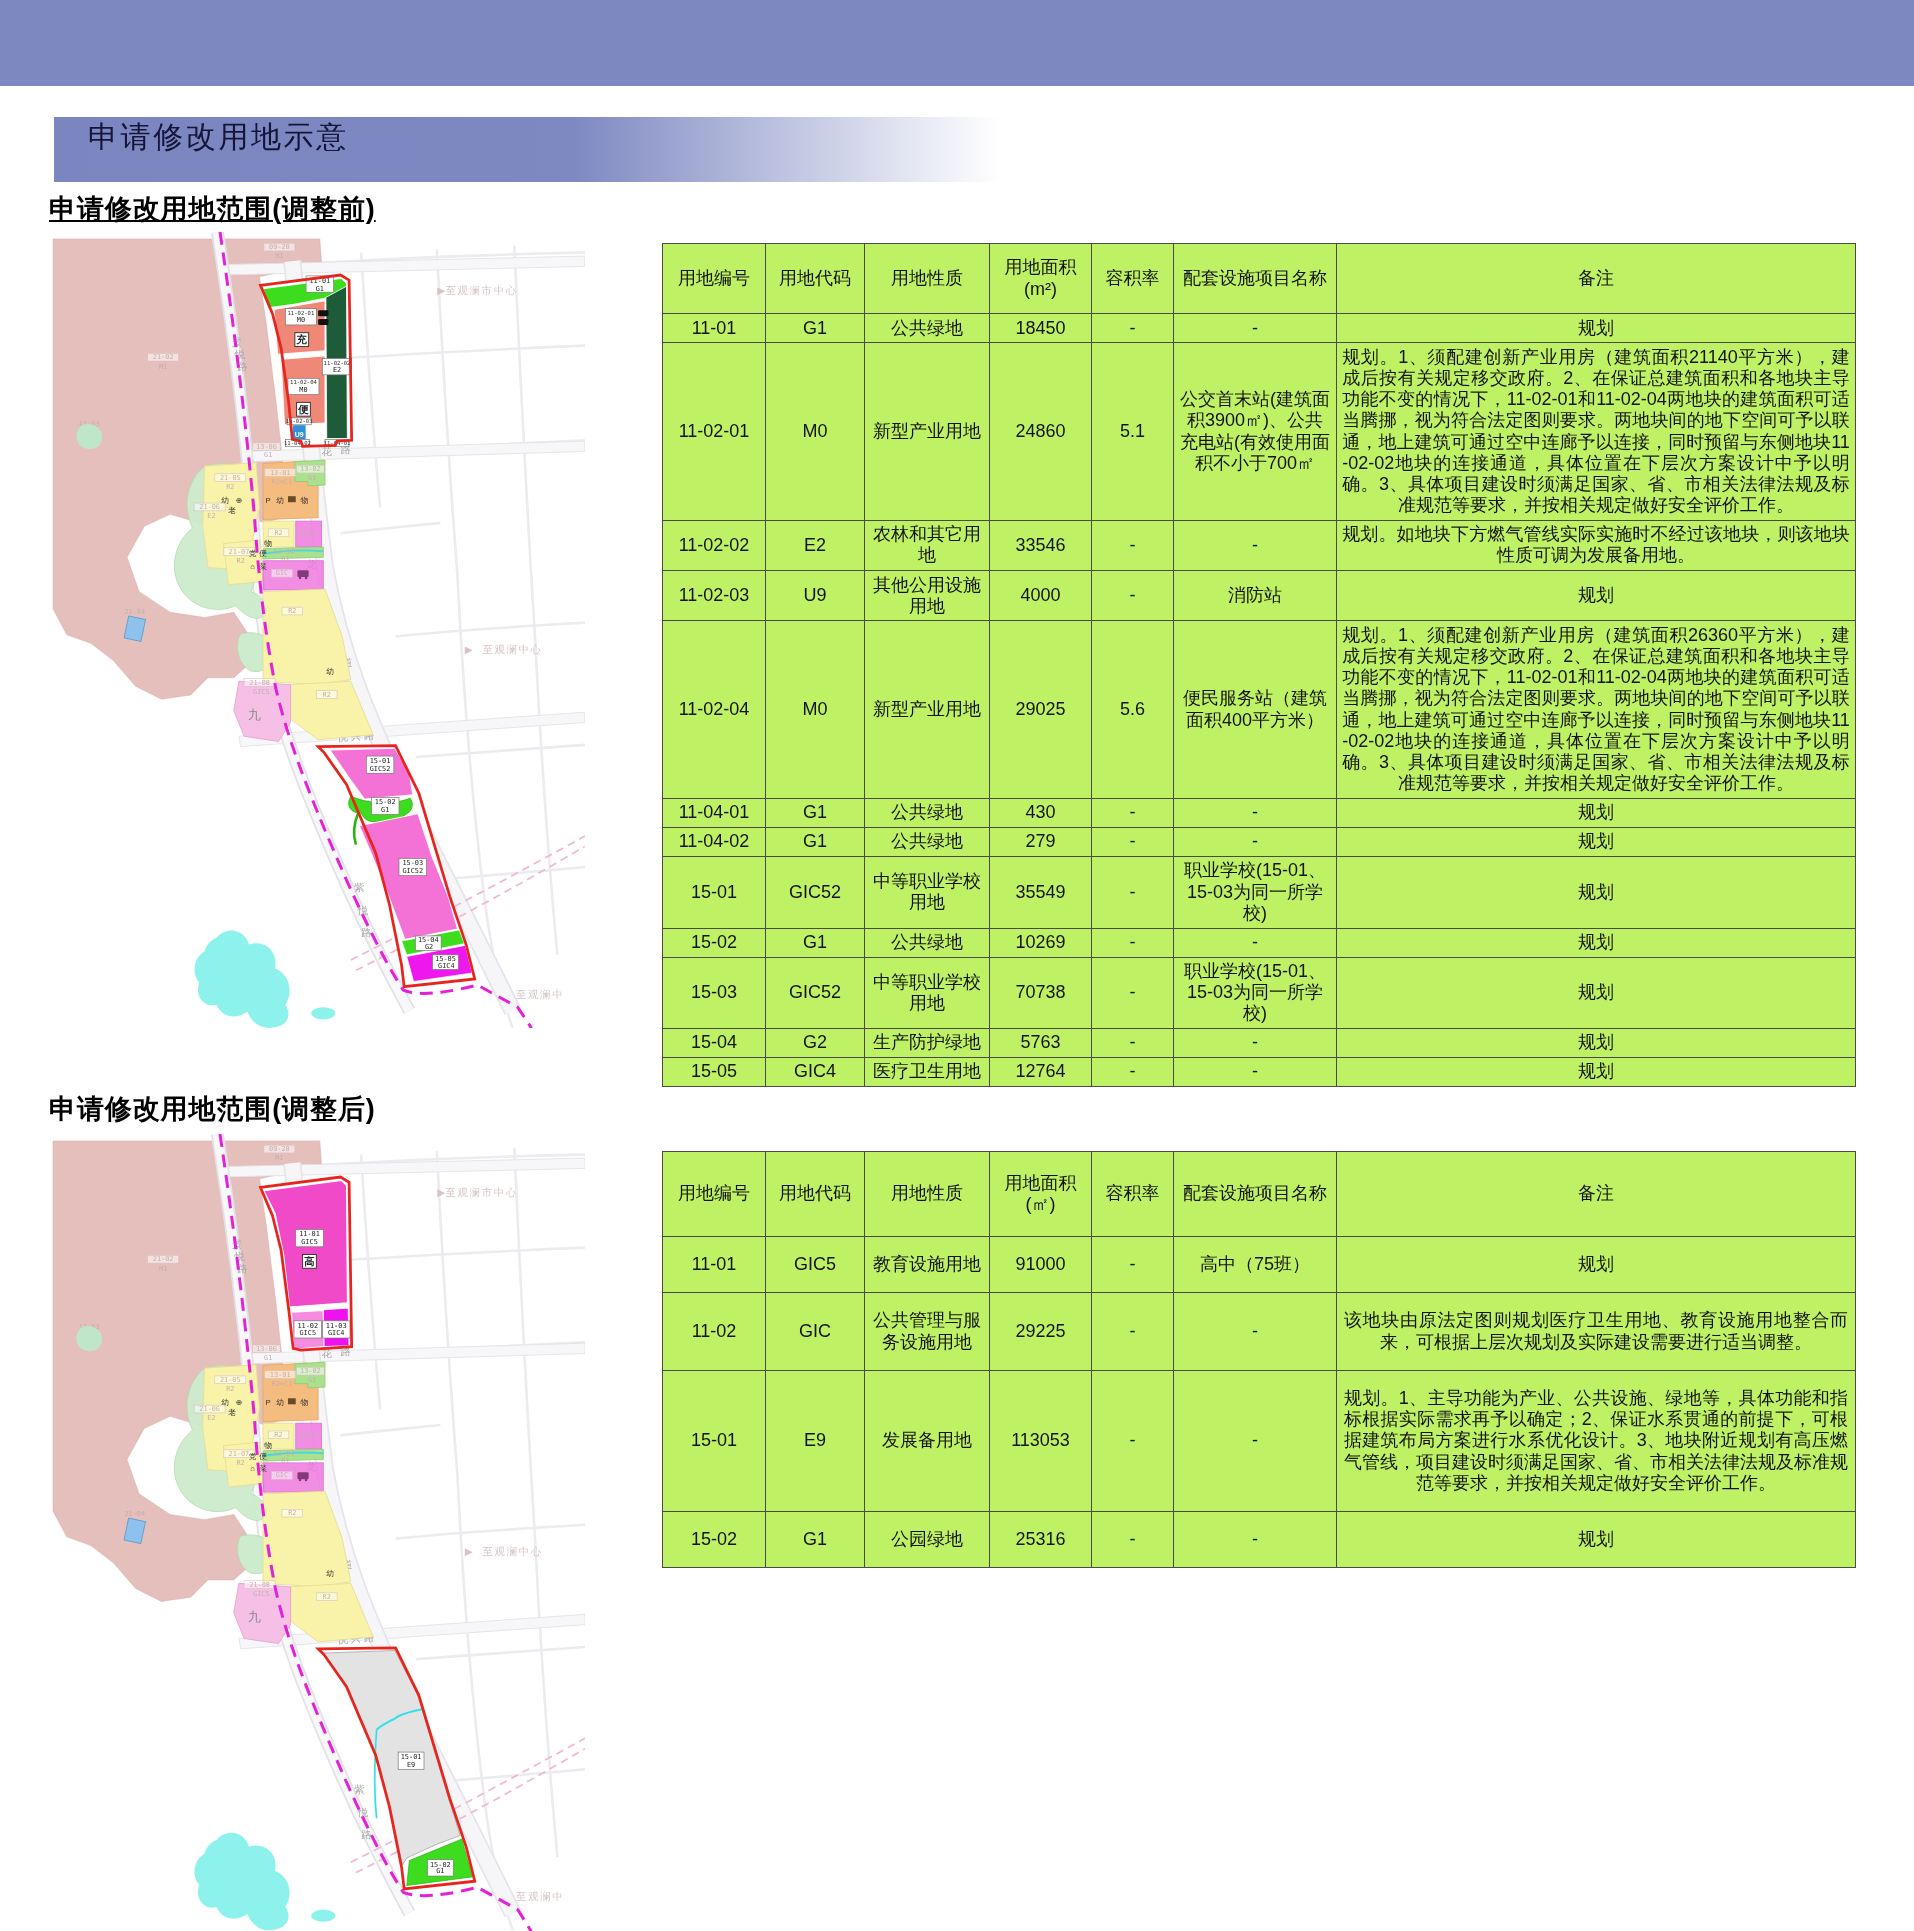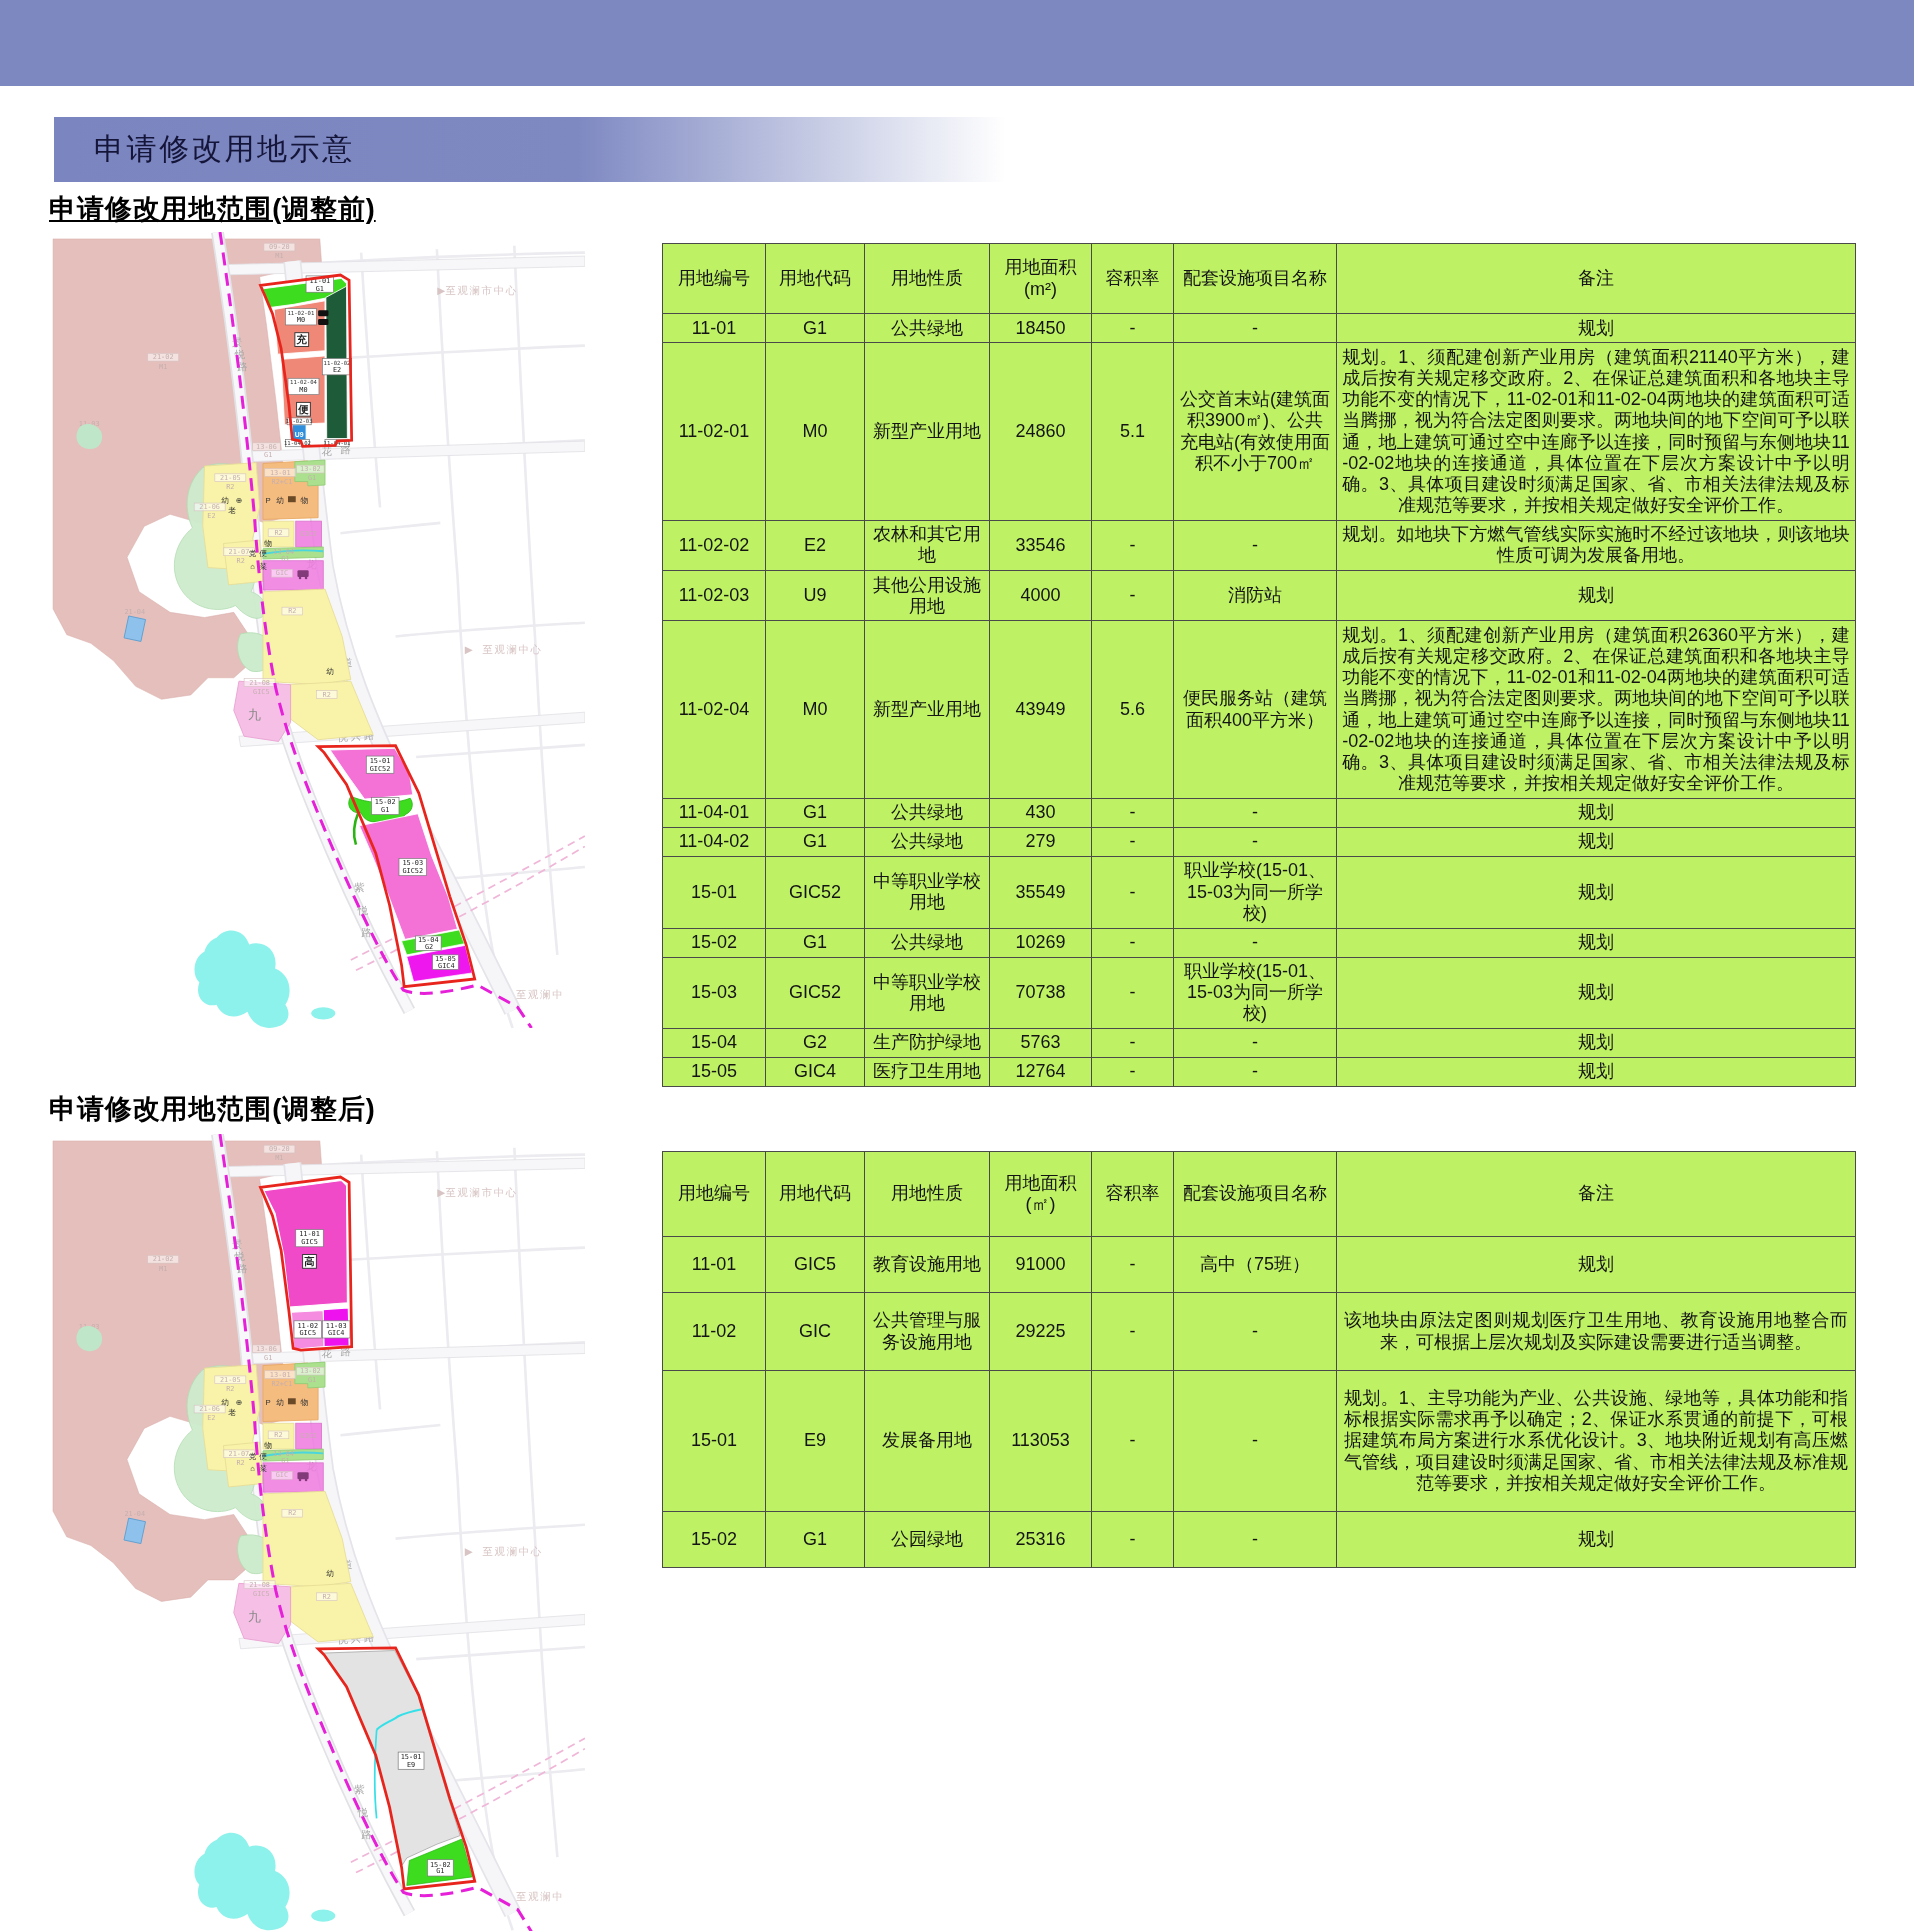--- a/index.html
+++ b/index.html
@@ -2,21 +2,21 @@
 <html style="font-size:13.8px"><head>
 <meta charset="utf-8">
 <style>
   html,body{margin:0;padding:0;background:#fff;}
   .page{position:relative;width:1914px;height:1932px;background:#fff;overflow:hidden;
         font-family:"Liberation Sans","DejaVu Sans",sans-serif;color:#111;}
   .top-band{position:absolute;left:0;top:0;width:1914px;height:86px;
         background:linear-gradient(180deg,#8audio a94c9,#7b86c0);background:#7d88c1;}
   .title-bar{position:absolute;left:54px;top:117px;width:946px;height:65px;
         background:linear-gradient(90deg,#7b86c0 0%,#7e89c2 55%,rgba(255,255,255,0) 100%);
-        display:flex;align-items:center;padding-left:6px;}
+        display:flex;align-items:flex-start;}
   .title-bar .t{font-size:30px;color:#15153a;padding-left:34px;letter-spacing:2.6px;}
   .sec-head{position:absolute;font-size:27px;font-weight:bold;color:#000;letter-spacing:0.9px;}
   .tbl-head{position:absolute;font-size:28px;font-weight:bold;color:#000;letter-spacing:0.9px;}
   table.ctl{position:absolute;border-collapse:collapse;table-layout:fixed;width:1192px;background:#bef264;}
   table.ctl th,table.ctl td{border:1.4px solid #4a4a4a;padding:2.6px 5.2px;font-size:18px;
         line-height:1.18;text-align:center;vertical-align:middle;color:#141414;font-weight:normal;
         word-break:break-all;}
   table.ctl th{white-space:pre-line;}
   table.t1 th{height:64px;}
   table.t2 th{height:79px;}
@@ -107,21 +107,21 @@
           <td class="c2">其他公用设施用地</td>
           <td class="c3">4000</td>
           <td class="c4">-</td>
           <td class="c5">消防站</td>
           <td class="c6">规划</td>
         </tr>
         <tr>
           <td class="c0">11-02-04</td>
           <td class="c1">M0</td>
           <td class="c2">新型产业用地</td>
-          <td class="c3">43949</td>
+          <td class="c3">29025</td>
           <td class="c4">5.6</td>
           <td class="c5">便民服务站（建筑面积400平方米）</td>
           <td class="c6">规划。1、须配建创新产业用房（建筑面积26360平方米），建成后按有关规定移交政府。2、在保证总建筑面积和各地块主导功能不变的情况下，11-02-01和11-02-04两地块的建筑面积可适当腾挪，视为符合法定图则要求。两地块间的地下空间可予以联通，地上建筑可通过空中连廊予以连接，同时预留与东侧地块11-02-02地块的连接通道，具体位置在下层次方案设计中予以明确。3、具体项目建设时须满足国家、省、市相关法律法规及标准规范等要求，并按相关规定做好安全评价工作。</td>
         </tr>
         <tr>
           <td class="c0">11-04-01</td>
           <td class="c1">G1</td>
           <td class="c2">公共绿地</td>
           <td class="c3">430</td>
           <td class="c4">-</td>

